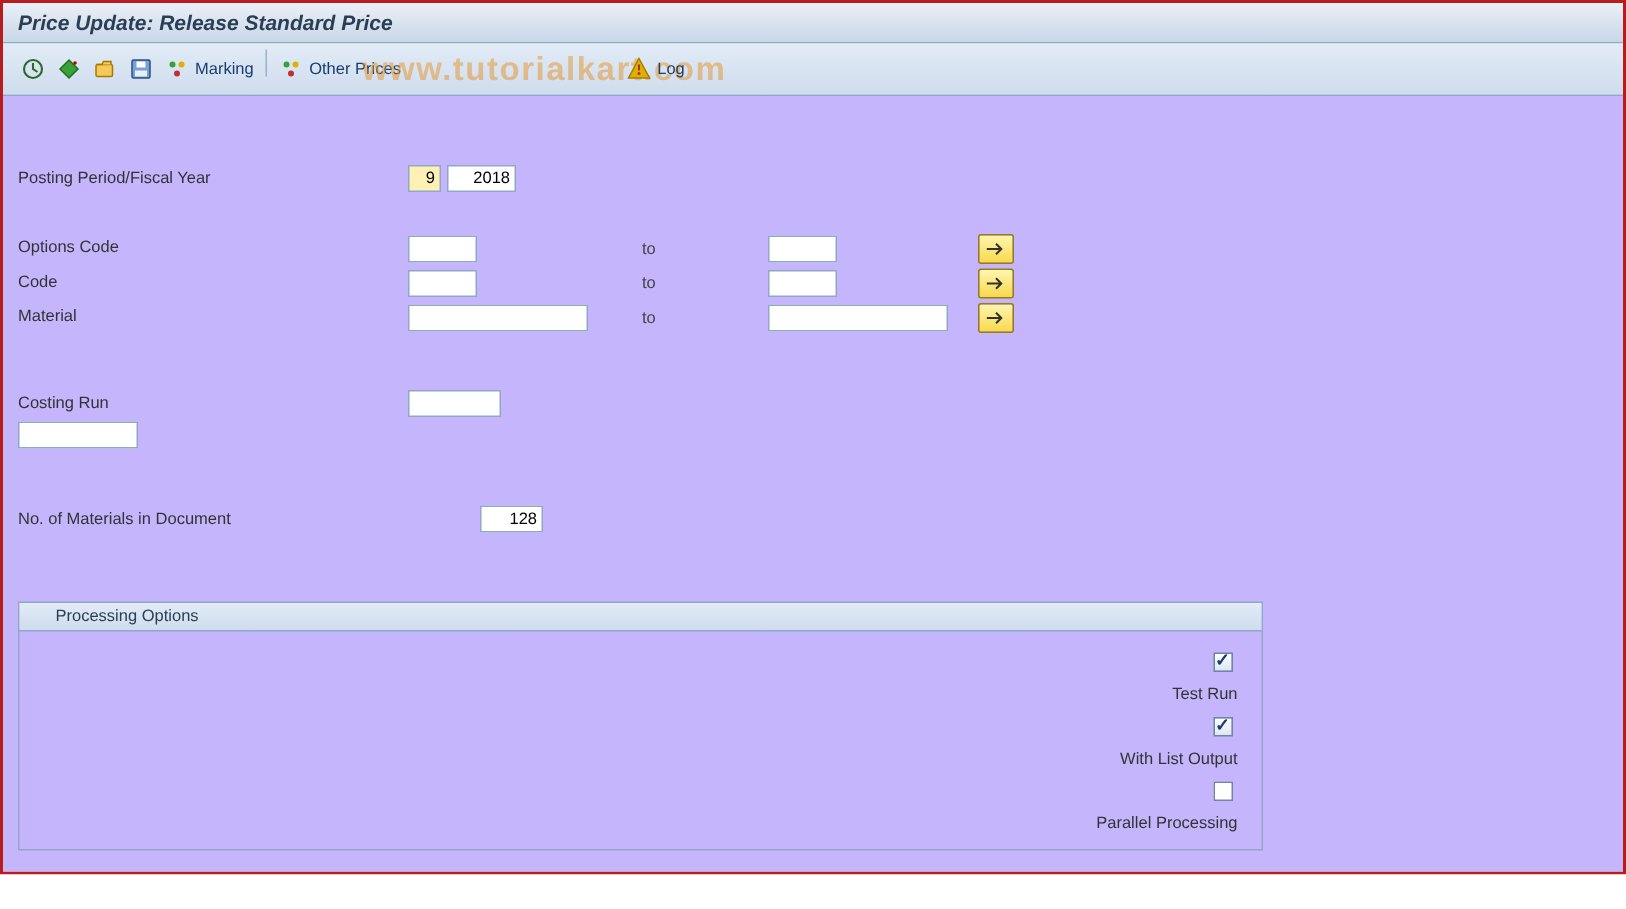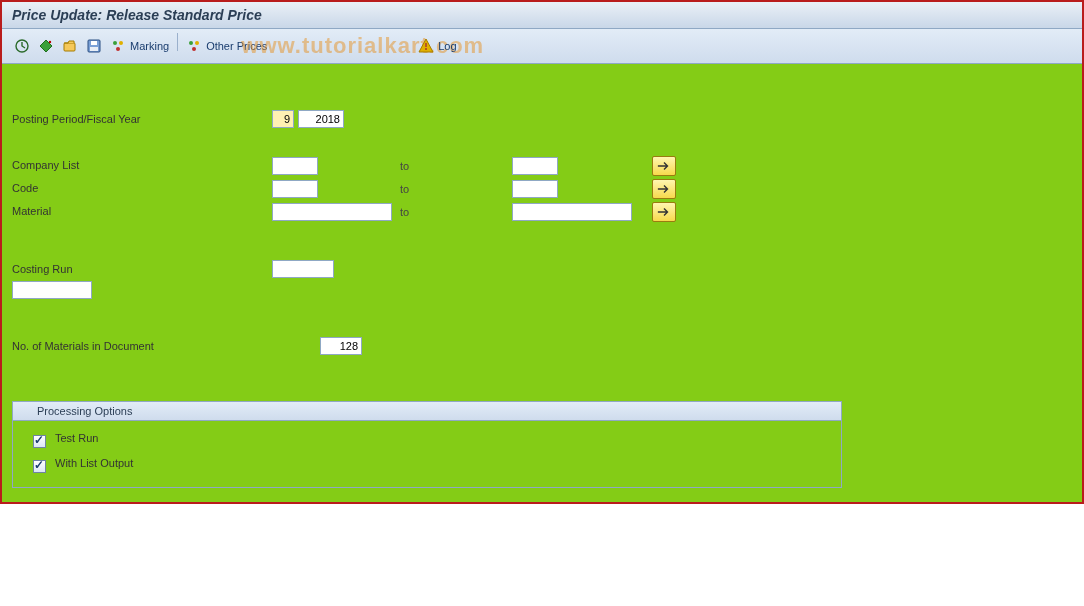--- a/index.html
+++ b/index.html
@@ -39,38 +39,38 @@
   .tbtn svg, .tbtn .ic { width: 16px; height: 16px; flex: none; }
   .tsep { width: 1px; height: 18px; background: #9ab0cc; margin: 0 4px; }
   .watermark {
     font-size: 22px;
     font-weight: bold;
     color: rgba(230,145,35,0.5);
     letter-spacing: 1px;
     margin-left: -30px;
     pointer-events: none;
   }
-  .content { padding: 18px 10px 14px 10px; background: #84cc16; }
+  .content { padding: 18px 10px 14px 10px; background: #c4b5fd; }
   .form-grid {
     display: grid;
     grid-template-columns: 260px 120px 120px 140px 40px;
     row-gap: 3px;
   }
   .lbl { padding: 3px 0; color: #333; }
   .cell { display: flex; align-items: center; gap: 4px; }
   input[type="text"] {
     border: 1px solid #8fa8c4;
     background: #fff;
     padding: 1px 3px;
     font-size: 11px;
     height: 18px;
   }
   input[type="text"].right { text-align: right; }
   input.highlight { background: #fff0b3; }
-  .to-lbl { padding-left: 8px; color: #444; }
+  .to-lbl { padding-left: 8px; color: #444; margin-left: 28px; }
   .multi-btn {
     width: 24px; height: 20px;
     background: linear-gradient(#fff6b0, #f7d94c);
     border: 1px solid #9a7b10;
     border-radius: 2px;
     display: flex; align-items: center; justify-content: center;
     cursor: pointer;
   }
   .multi-btn svg { width: 14px; height: 12px; }
   .spacer { height: 28px; }
@@ -79,21 +79,21 @@
     border: 1px solid #8fa8c4;
     margin-top: 18px;
   }
   .group-hd {
     background: linear-gradient(#e2ecf7, #cfdced);
     border-bottom: 1px solid #8fa8c4;
     padding: 3px 24px;
     color: #2b3e55;
   }
   .group-body { padding: 8px 16px; }
-  .chk-row { display: flex; align-items: flex-start; gap: 6px; padding: 3px 0; }
+  .chk-row { display: flex; align-items: flex-end; gap: 6px; padding: 3px 0; flex-direction: column; }
   .chk {
     appearance: none;
     width: 13px; height: 13px;
     border: 1px solid #6f84a2;
     background: #fff;
     position: relative;
     cursor: pointer;
   }
   .chk:checked::after {
     content: "✓";
@@ -179,21 +179,21 @@
         <input type="text" class="right" style="width: 46px;" value="2018">
       </div>
       <div></div>
         <div></div>
         <div></div>
     </div>
 
     <div class="spacer"></div>
 
     <div class="form-grid">
-      <div class="lbl">Company List</div>
+      <div class="lbl">Options Code</div>
       <div class="cell">
           <input type="text" style="width: 46px;" value="">
         </div>
       <div class="cell to-lbl">to</div>
       <div class="cell">
           <input type="text" style="width: 46px;" value="">
         </div>
       <div class="cell">
         <div class="multi-btn">
           <svg viewBox="0 0 16 12">
@@ -274,17 +274,21 @@
       <div class="group-hd">Processing Options</div>
       <div class="group-body">
         <div class="chk-row">
           <input type="checkbox" class="chk" checked="" style="">
           <span>Test Run</span>
         </div>
         <div class="chk-row">
           <input type="checkbox" class="chk" checked="" style="">
           <span>With List Output</span>
         </div>
+        <div class="chk-row">
+          <input type="checkbox" class="chk" style="">
+          <span>Parallel Processing</span>
+        </div>
       </div>
     </div>
 
   </div>
 </div>
 
 </body></html>

